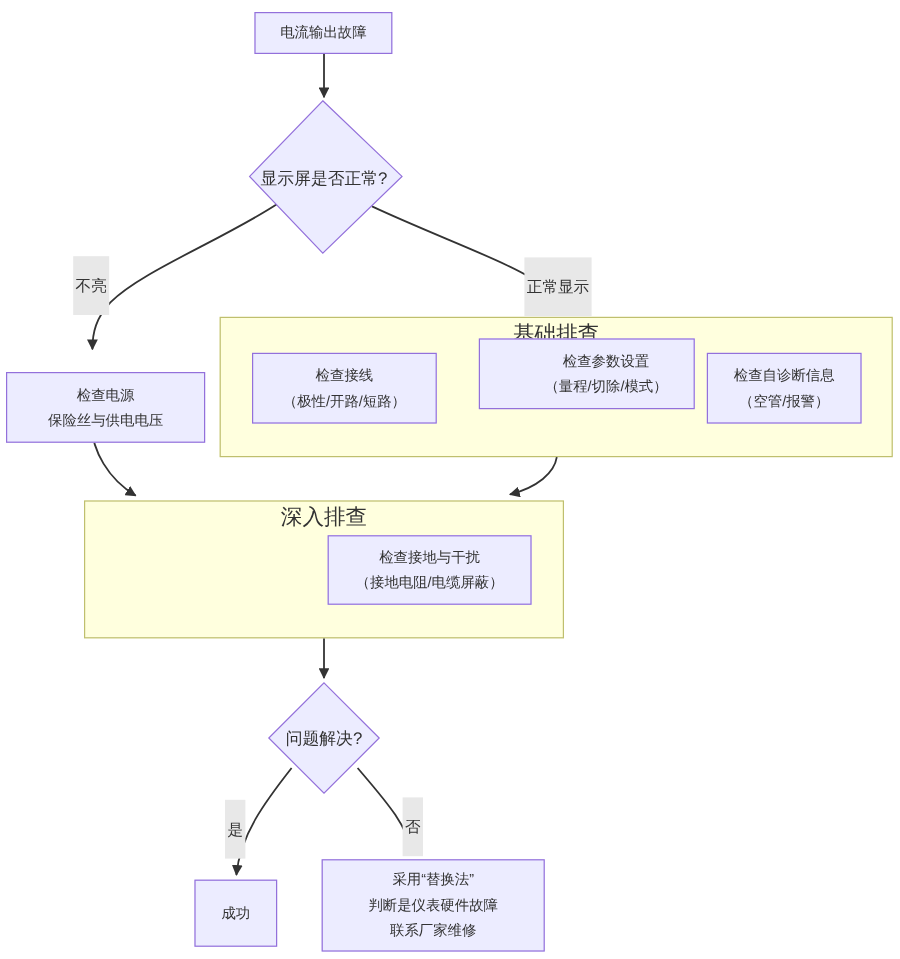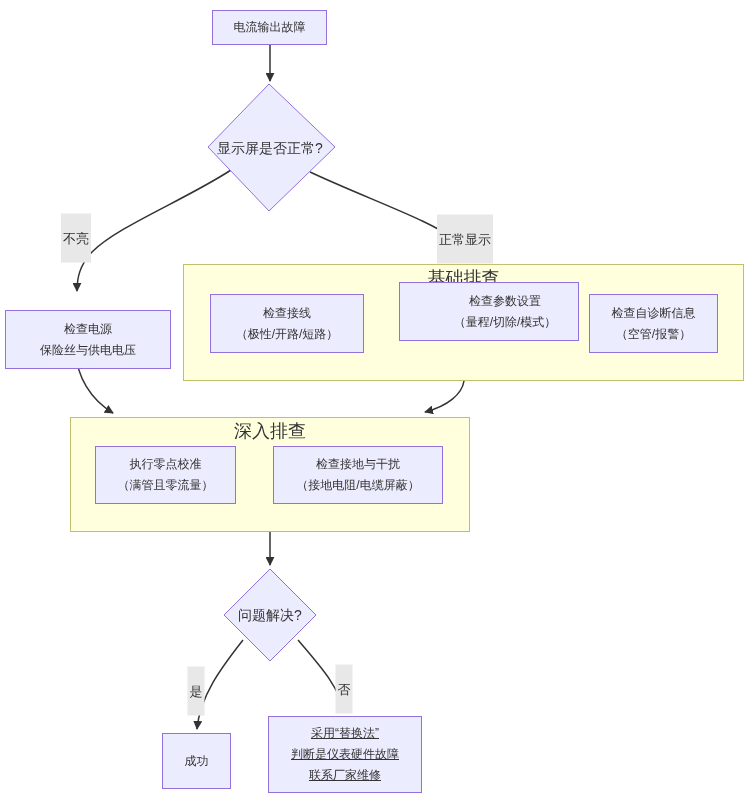--- a/index.html
+++ b/index.html
@@ -65,29 +65,27 @@
 
   <div class="node" style="left:210px;top:294px;width:154px;height:59px;">检查接线
 （极性/开路/短路）</div>
 
   <div class="node" style="left:399px;top:282px;width:180px;height:59px;padding-left:32px;">检查参数设置
 （量程/切除/模式）</div>
 
   <div class="node" style="left:589px;top:294px;width:129px;height:59px;">检查自诊断信息
 （空管/报警）</div>
 
-  <div class="node" style="left:95px;top:446px;width:141px;height:58px;">执行零点校准
-（满管且零流量）</div>
 
   <div class="node" style="left:273px;top:446px;width:170px;height:58px;text-align:center;">检查接地与干扰
 （接地电阻/电缆屏蔽）</div>
 
   <div class="node" style="left:162px;top:733px;width:69px;height:56px;">成功</div>
 
-  <div class="node" style="left:268px;top:716px;width:154px;height:77px;text-decoration:underline;">采用“替换法”
+  <div class="node" style="left:268px;top:716px;width:186px;height:77px;">采用“替换法”
 判断是仪表硬件故障
 联系厂家维修</div>
 
   <div class="diamond-label" style="left:210px;top:134px;width:120px;height:28px;">显示屏是否正常?</div>
   <div class="diamond-label" style="left:220px;top:602px;width:100px;height:26px;">问题解决?</div>
 
   <div class="edge-label" style="left:76px;top:238px;">不亮</div>
   <div class="edge-label" style="left:465px;top:239px;">正常显示</div>
   <div class="edge-label" style="left:196px;top:691px;">是</div>
   <div class="edge-label" style="left:344px;top:689px;">否</div>

